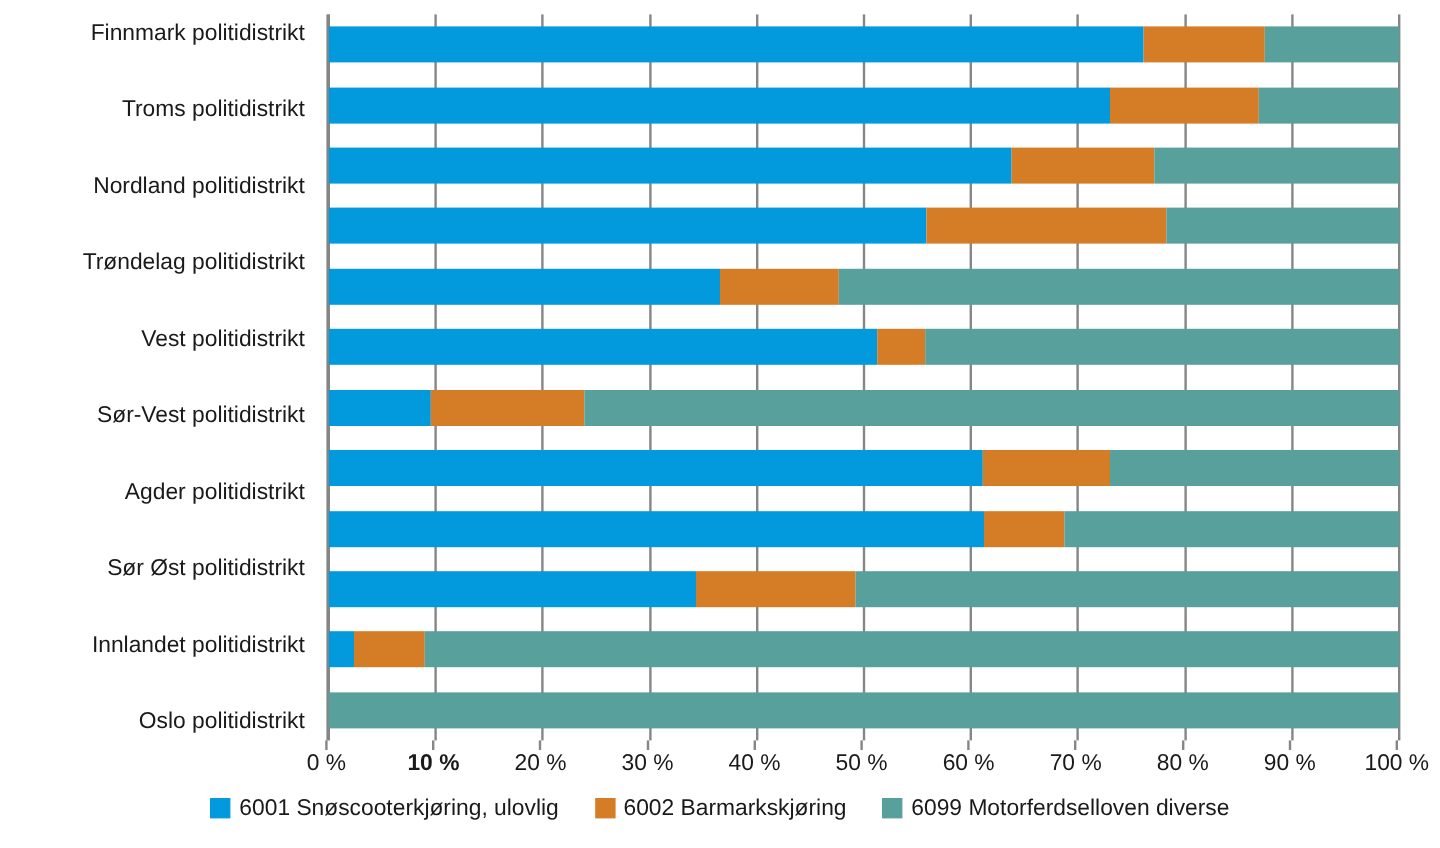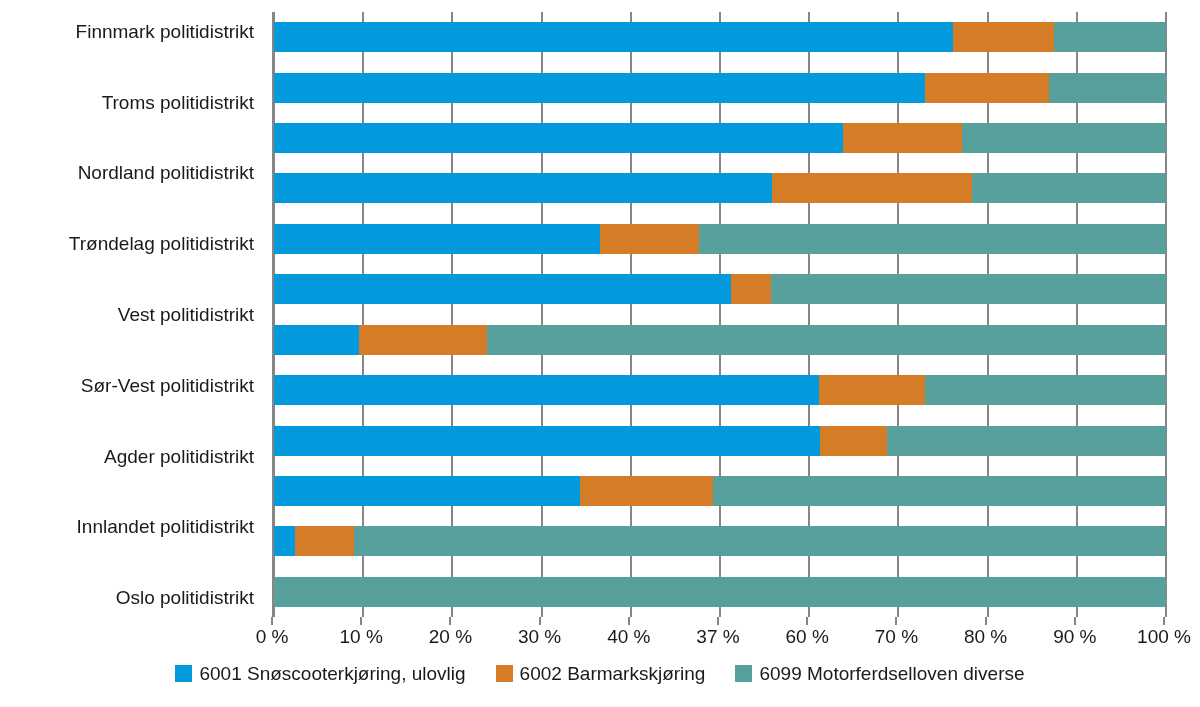--- a/index.html
+++ b/index.html
@@ -168,20 +168,21 @@
   <div class="plot-wrap">
 
     <div class="ylabels" id="ylabels">
         <div class="ylabel">Finnmark politidistrikt</div>
         <div class="ylabel">Troms politidistrikt</div>
         <div class="ylabel">Nordland politidistrikt</div>
         <div class="ylabel">Trøndelag politidistrikt</div>
         <div class="ylabel">Vest politidistrikt</div>
         <div class="ylabel">Sør-Vest politidistrikt</div>
         <div class="ylabel">Agder politidistrikt</div>
+        <div class="ylabel">Sør Øst politidistrikt</div>
         <div class="ylabel">Innlandet politidistrikt</div>
         <div class="ylabel">Oslo politidistrikt</div>
       </div>
 
     <div class="plot-area">
       <div class="gridlines" id="gridlines">
           <div class="gridline" style="left: 0%;"></div>
           <div class="gridline" style="left: 10%;"></div>
           <div class="gridline" style="left: 20%;"></div>
           <div class="gridline" style="left: 30%;"></div>
@@ -276,29 +277,29 @@
               <div class="seg" title="6099 Motorferdselloven diverse: 100 %" style="width: 100%; background: rgb(87, 160, 155);"></div>
             </div>
           </div>
         </div>
     </div>
 
     <div class="xaxis" id="xaxis">
         <div class="tick" style="left: 0%;"></div>
         <div class="tick-label" style="left: 0%;">0 %</div>
         <div class="tick" style="left: 10%;"></div>
-        <div class="tick-label" style="left: 10%;">10 %</div>
+        <div class="tick-label" style="left: 10%; font-weight: bold;">10 %</div>
         <div class="tick" style="left: 20%;"></div>
         <div class="tick-label" style="left: 20%;">20 %</div>
         <div class="tick" style="left: 30%;"></div>
         <div class="tick-label" style="left: 30%;">30 %</div>
         <div class="tick" style="left: 40%;"></div>
         <div class="tick-label" style="left: 40%;">40 %</div>
         <div class="tick" style="left: 50%;"></div>
-        <div class="tick-label" style="left: 50%;">37 %</div>
+        <div class="tick-label" style="left: 50%;">50 %</div>
         <div class="tick" style="left: 60%;"></div>
         <div class="tick-label" style="left: 60%;">60 %</div>
         <div class="tick" style="left: 70%;"></div>
         <div class="tick-label" style="left: 70%;">70 %</div>
         <div class="tick" style="left: 80%;"></div>
         <div class="tick-label" style="left: 80%;">80 %</div>
         <div class="tick" style="left: 90%;"></div>
         <div class="tick-label" style="left: 90%;">90 %</div>
         <div class="tick" style="left: 100%;"></div>
         <div class="tick-label" style="left: 100%;">100 %</div>

